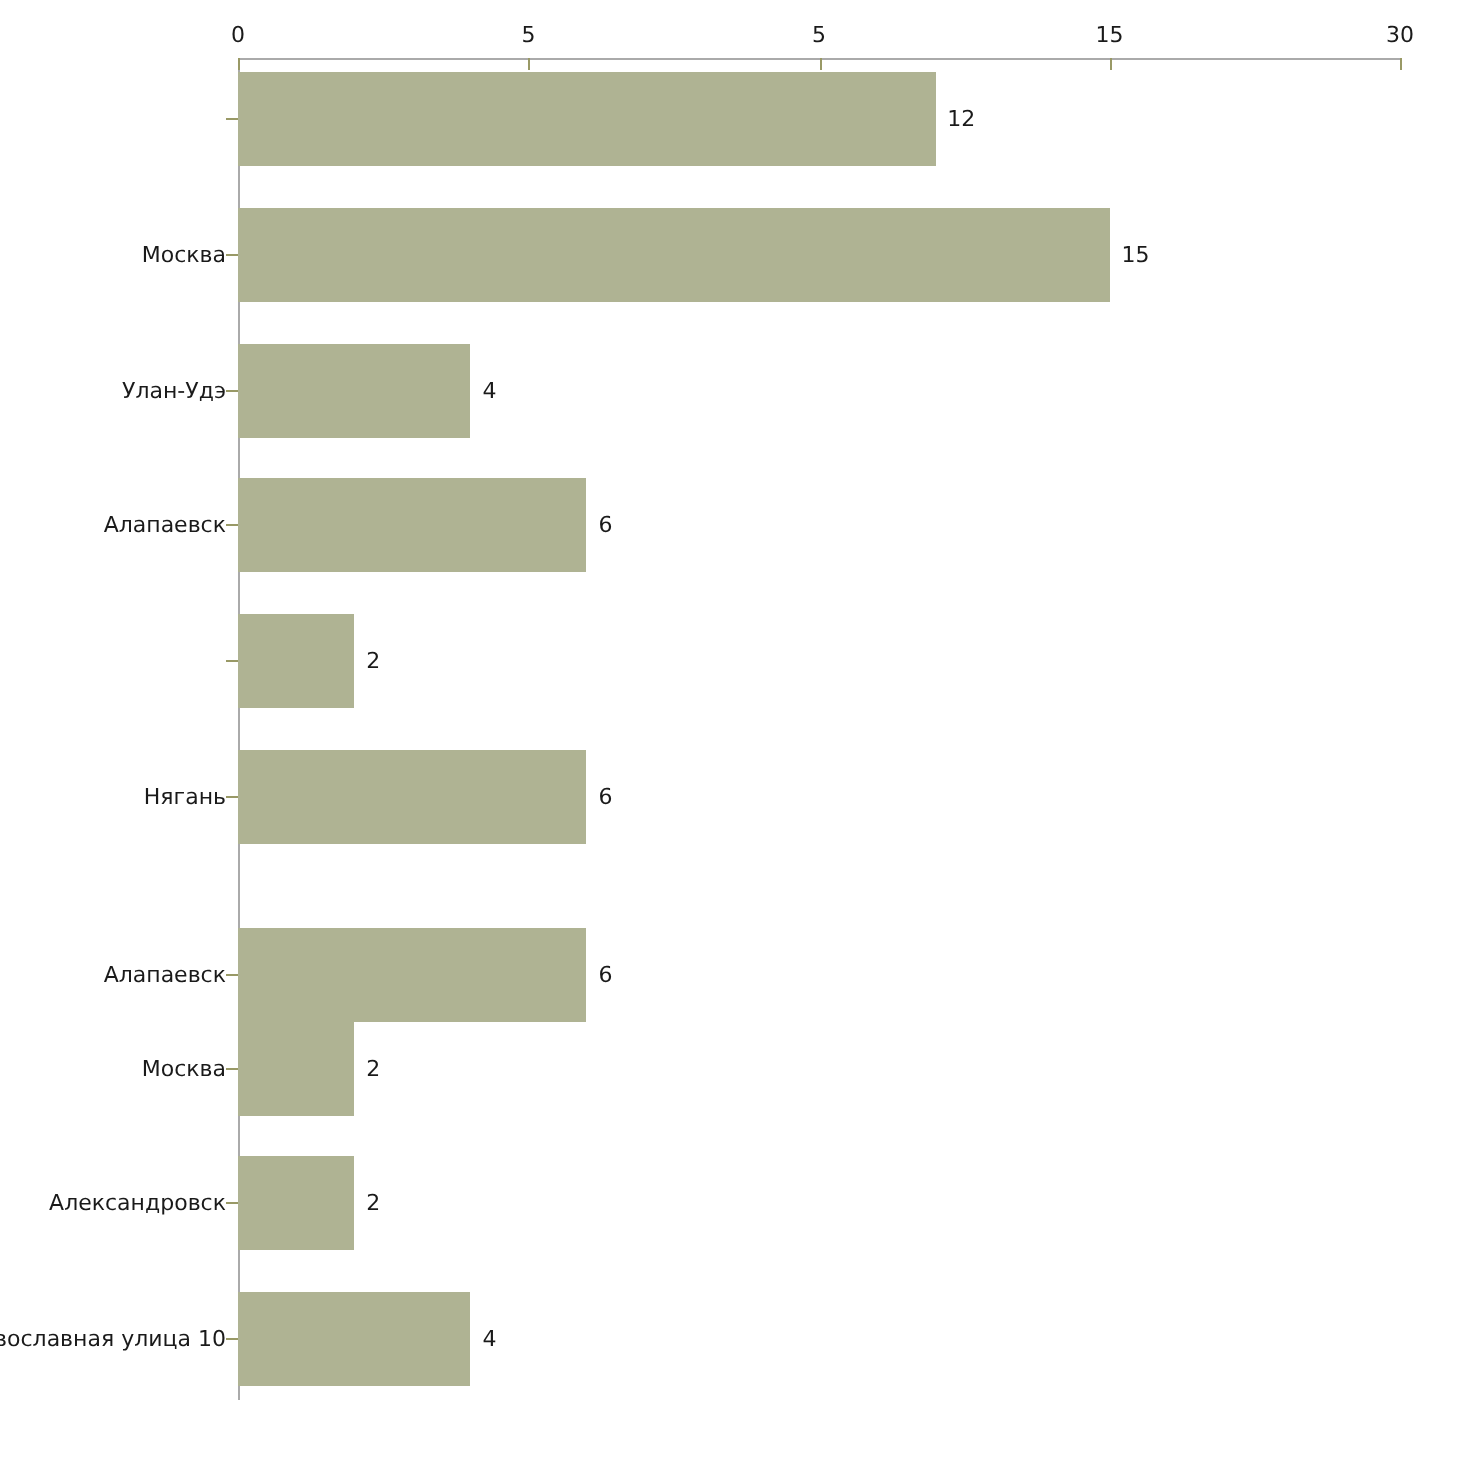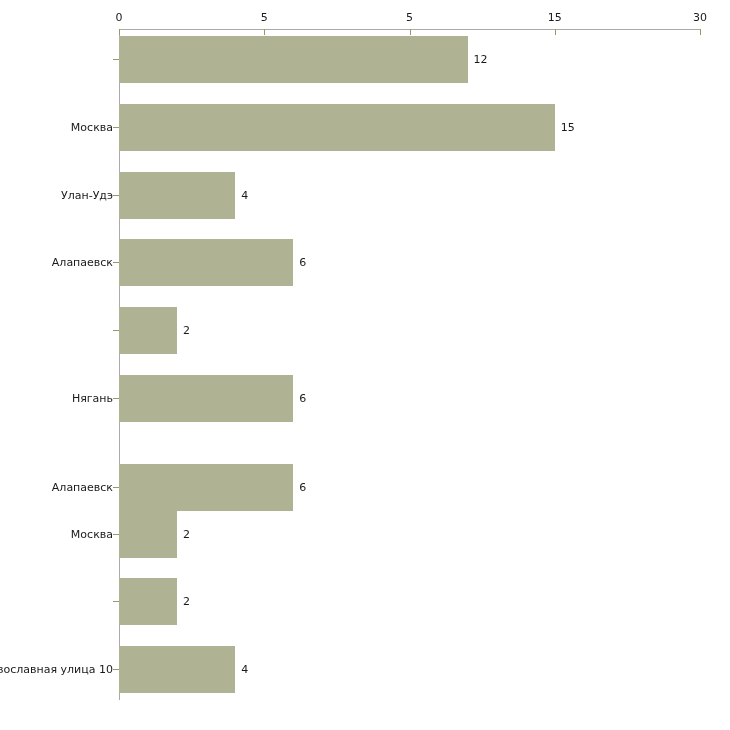--- a/index.html
+++ b/index.html
@@ -171,20 +171,21 @@
         <div class="bar" style="width: 174.3px; height: 47px; background: rgb(175, 179, 147);"></div>
         <div class="bar-value" style="left: 299.3px;">6</div>
       </div>
       <div class="bar-row" style="top: 510.6px;">
         <div class="cat-label">Москва</div>
         <div class="cat-tick"></div>
         <div class="bar" style="width: 58.1px; height: 47px; background: rgb(175, 179, 147);"></div>
         <div class="bar-value" style="left: 183.1px;">2</div>
       </div>
       <div class="bar-row" style="top: 578.4px;">
+        <div class="cat-label">Александровск</div>
         <div class="cat-tick"></div>
         <div class="bar" style="width: 58.1px; height: 47px; background: rgb(175, 179, 147);"></div>
         <div class="bar-value" style="left: 183.1px;">2</div>
       </div>
       <div class="bar-row" style="top: 646.2px;">
         <div class="cat-label">авославная улица 10</div>
         <div class="cat-tick"></div>
         <div class="bar" style="width: 116.2px; height: 47px; background: rgb(175, 179, 147);"></div>
         <div class="bar-value" style="left: 241.2px;">4</div>
       </div>

